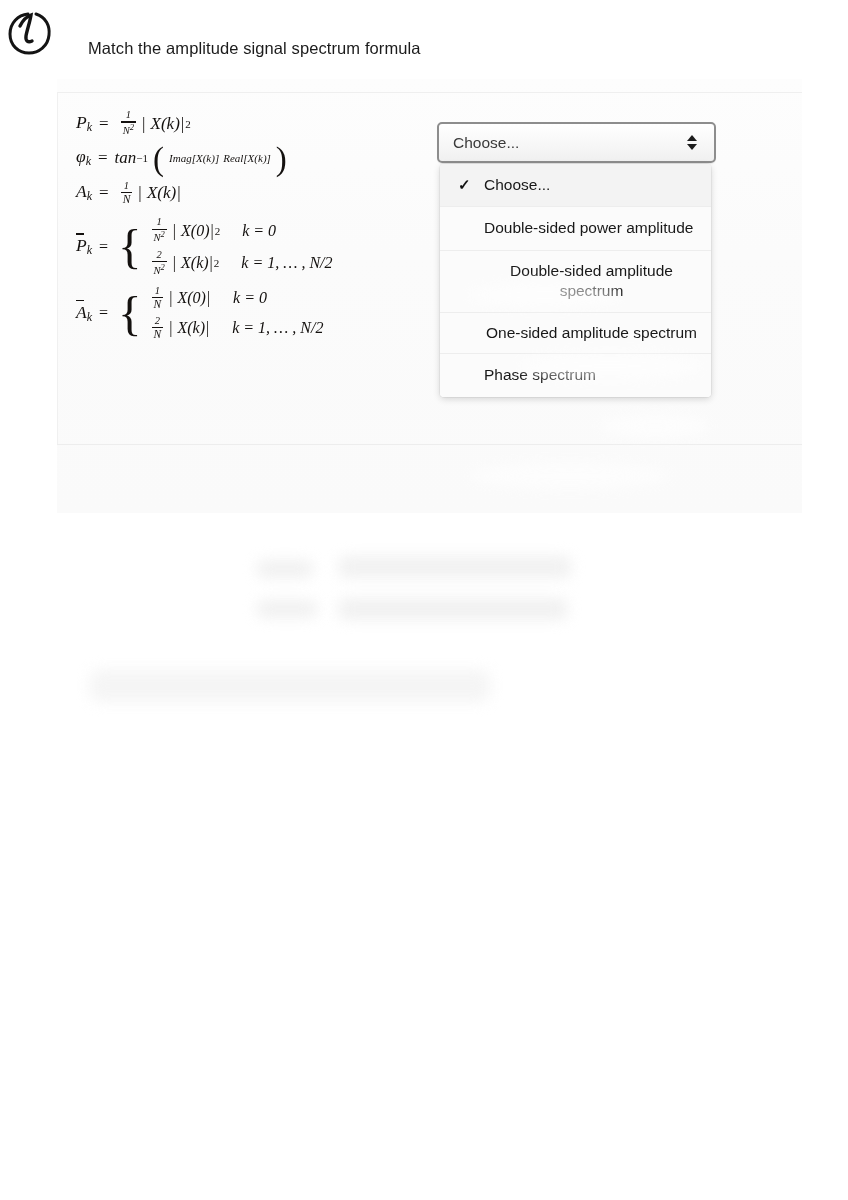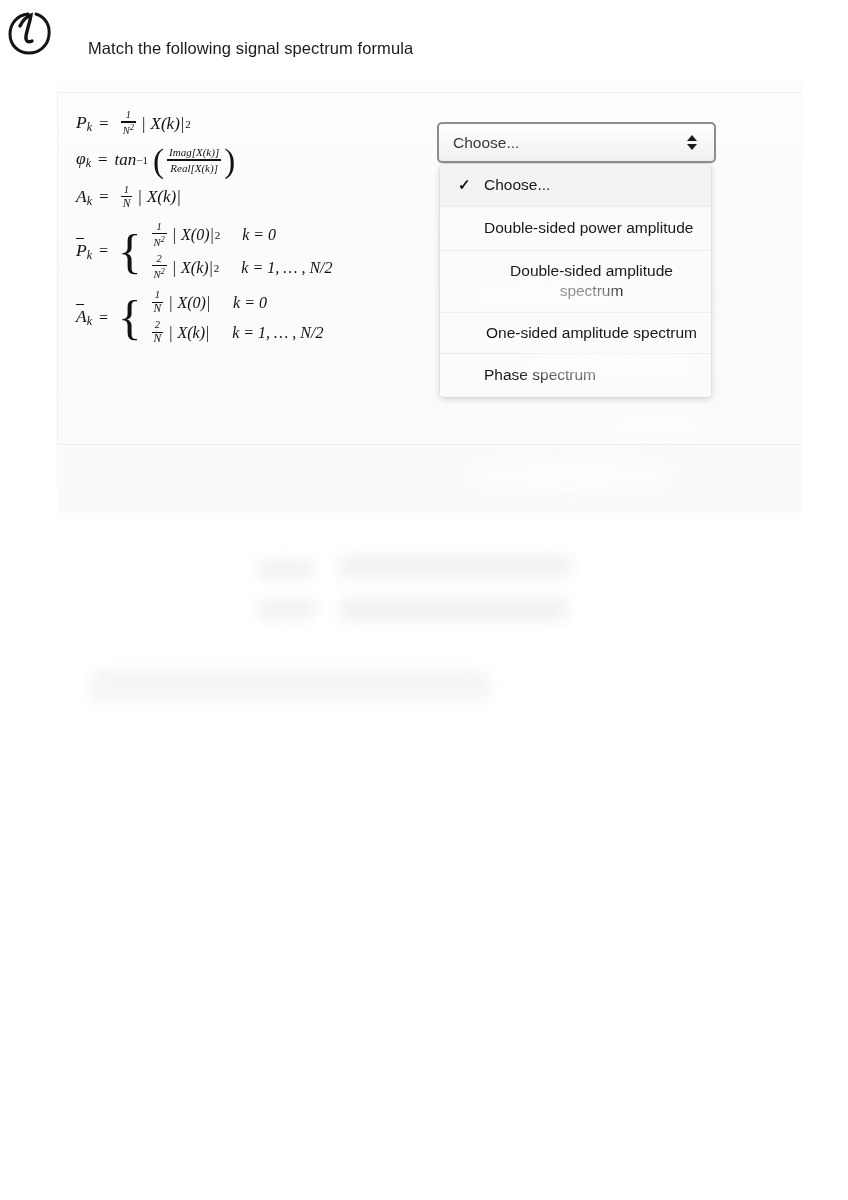--- a/index.html
+++ b/index.html
@@ -121,21 +121,20 @@
   .paren-lg {
     font-size: 33px;
     font-style: normal;
     line-height: 0;
     position: relative;
     top: 1px;
     font-family: "Liberation Serif", serif;
   }
   .nested-frac {
     display: inline-flex;
-    flex-direction: column;
     align-items: center;
     vertical-align: middle;
     margin: 0 3px;
     line-height: 1.12;
   }
   .nested-frac .num, .nested-frac .den {
     font-size: 11px; font-style: italic; padding: 0 2px; white-space: nowrap;
   }
   .nested-frac .bar { width: 100%; height: 1.1px; background: #14110f; margin: 1px 0; }
 
@@ -252,21 +251,21 @@
 </head>
 <body>
 
 <div id="circle-marker">
   <svg viewBox="0 0 48 50" width="48" height="50" aria-hidden="true">
     <path d="M30 6 C40 9, 44 18, 43 27 C42 38, 33 45, 23 45 C12 45, 4 37, 4 26 C4 15, 12 7, 22 6" fill="none" stroke="#141414" stroke-width="3" stroke-linecap="round"></path>
     <path d="M14 18 C17 12, 22 8, 25 7 C24 14, 21 22, 20 28 C19.4 33, 22 35, 26 33" fill="none" stroke="#141414" stroke-width="3.4" stroke-linecap="round"></path>
   </svg>
 </div>
 
-<div id="question-title">Match the following signal spectrum formula</div>
+<div id="question-title">Match the amplitude signal spectrum formula</div>
 
 <div id="content-panel"></div>
 <div id="panel-top-rule"></div>
 <div id="panel-left-rule"></div>
 <div id="panel-bottom-rule"></div>
 
 <div id="formula-column">
 
   <div class="formula-row">
     <span class="fml-lhs">P<span class="sub">k</span></span>

